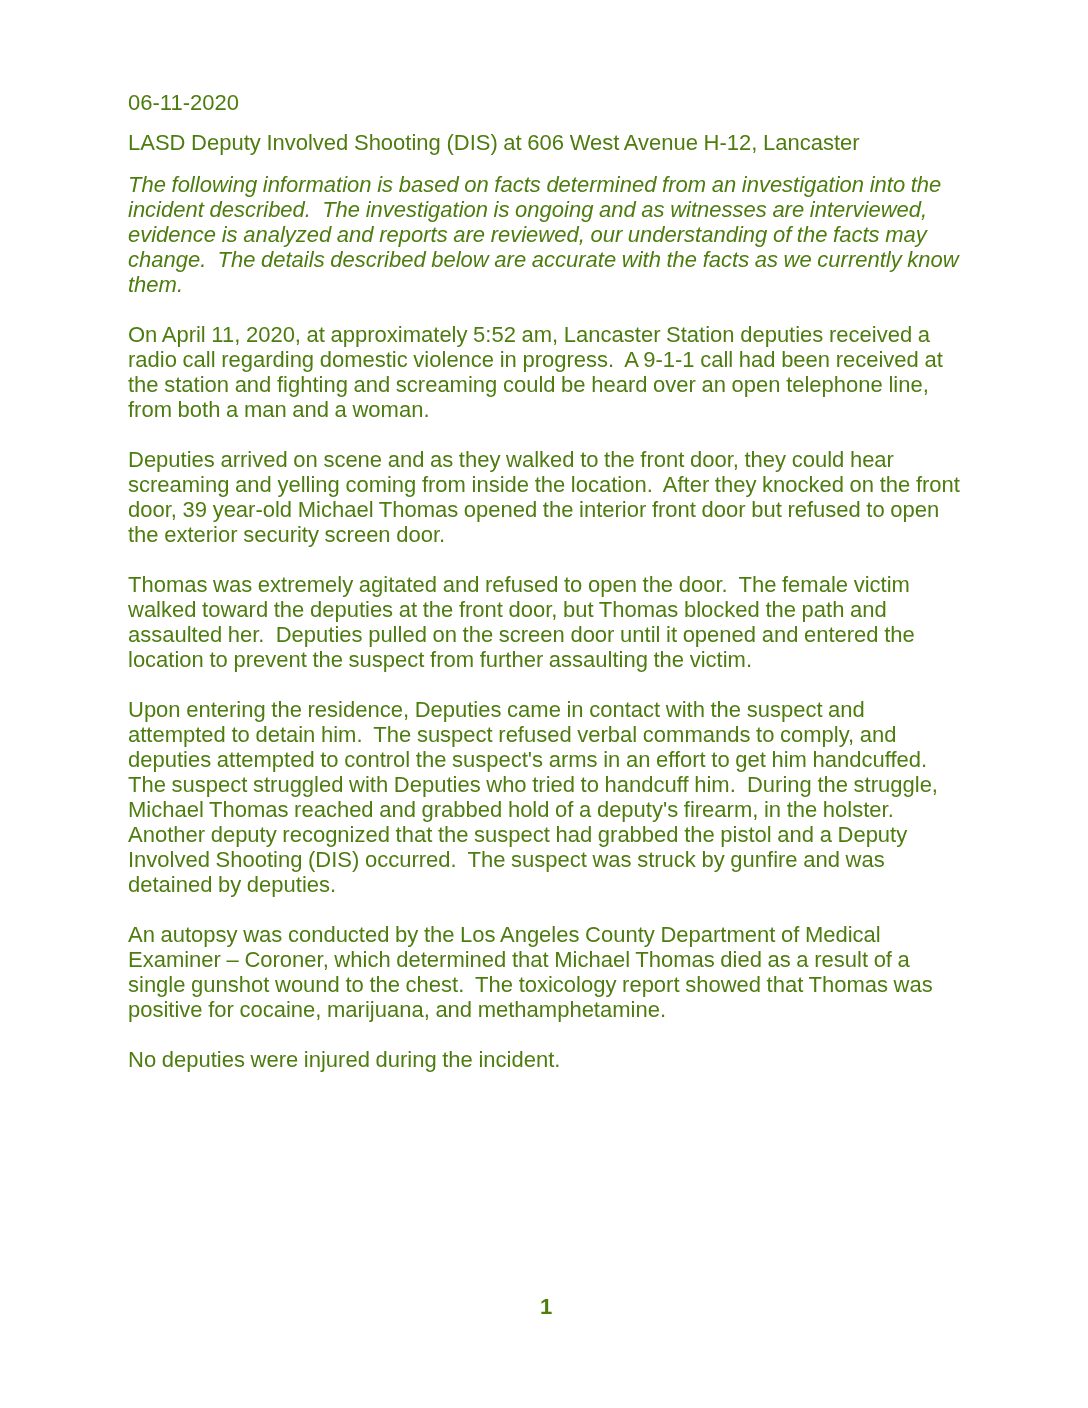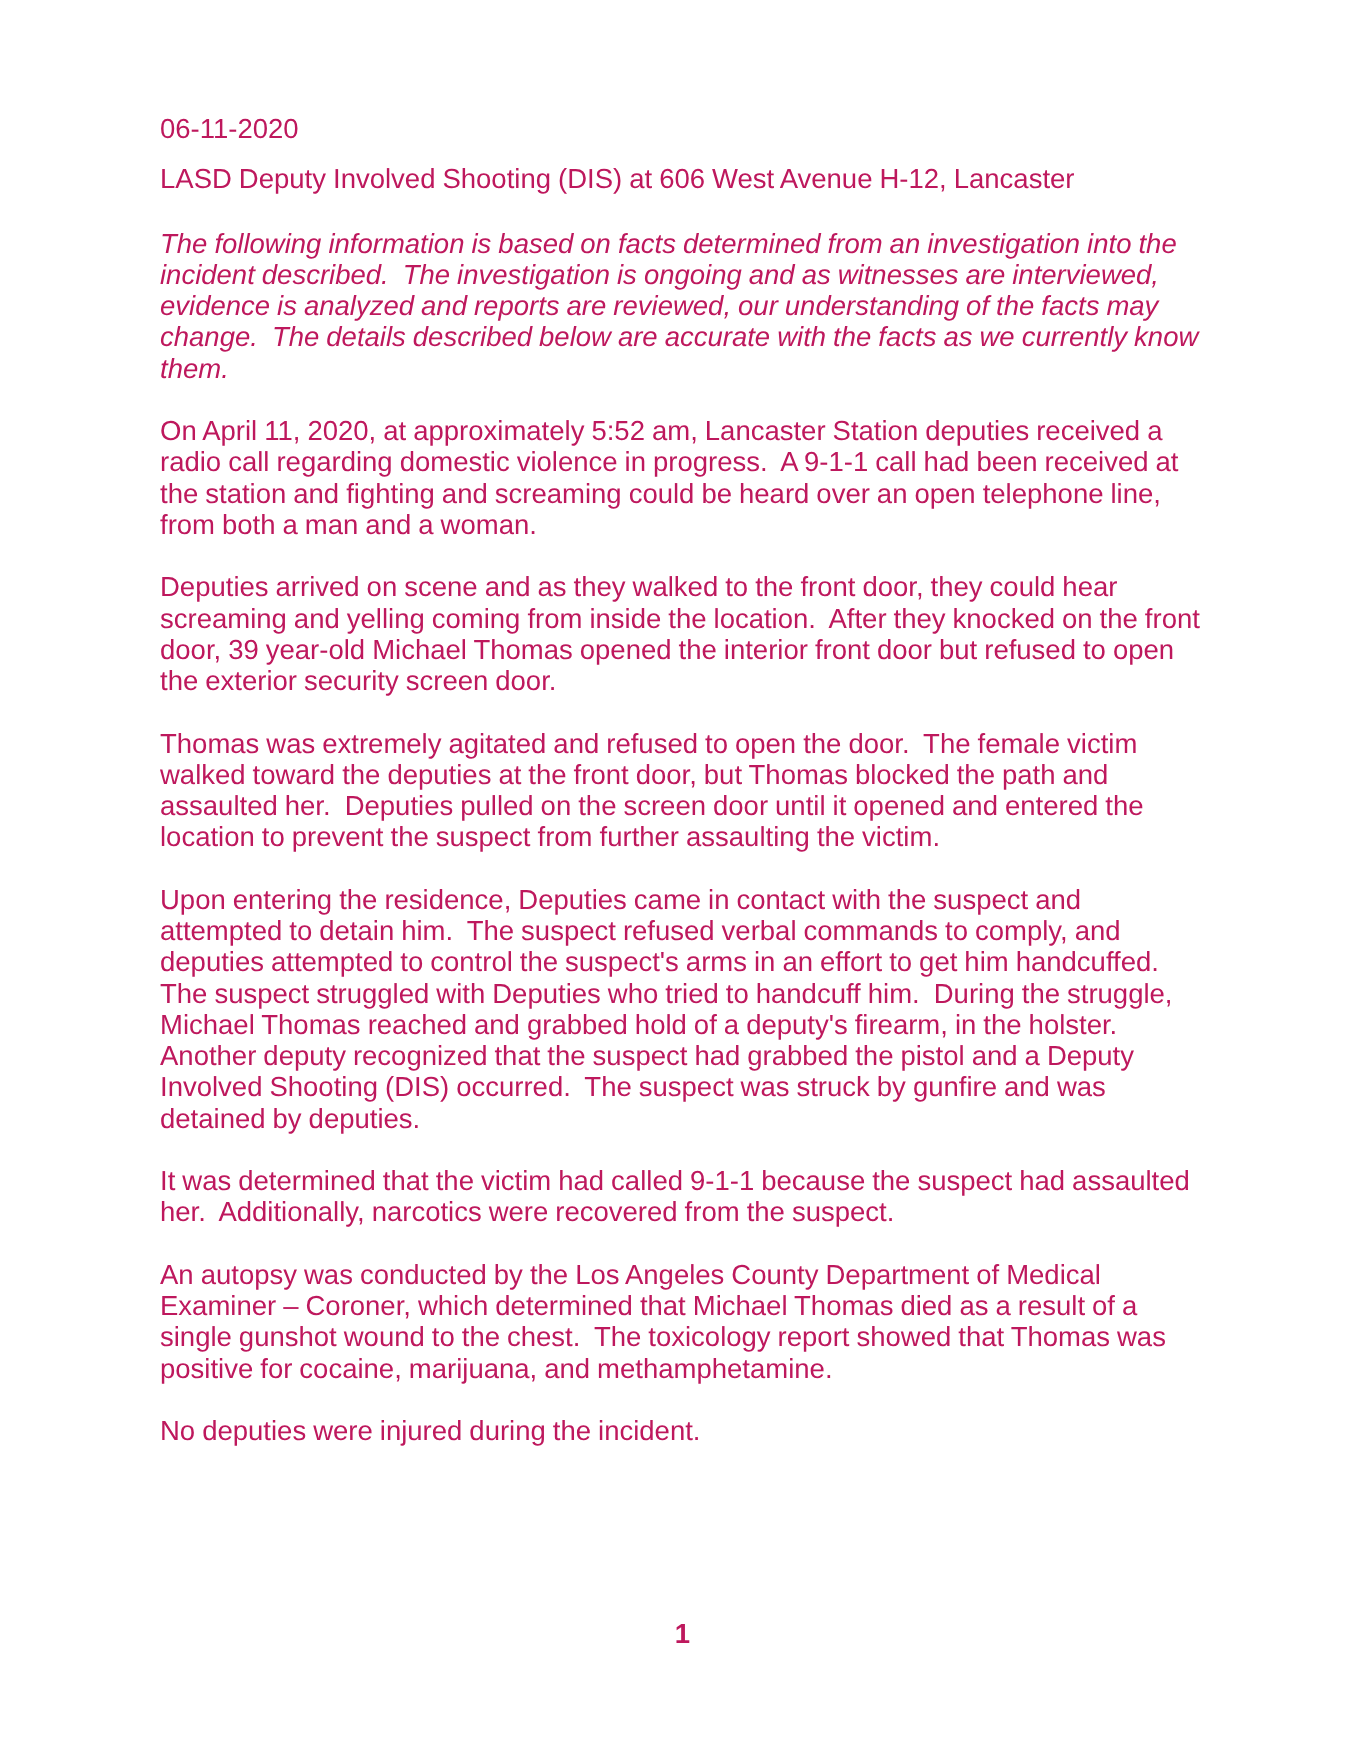--- a/index.html
+++ b/index.html
@@ -5,42 +5,42 @@
   html, body {
     margin: 0;
     padding: 0;
     background: #ffffff;
   }
   .page {
     position: relative;
     width: 976px;
     height: 1408px;
     background: #ffffff;
-    color: #be185d;
+    color: #4d7c0f;
     font-family: "Liberation Sans", "DejaVu Sans", sans-serif;
     overflow: hidden;
   }
   .content {
     position: absolute;
     left: 128px;
     top: 90px;
     width: 836px;
   }
   .content p {
     margin: 0 0 25px 0;
     font-size: 22px;
     line-height: 25px;
     white-space: pre-wrap;
     word-spacing: -0.5px;
   }
   p.date-line {
     margin-bottom: 15px;
   }
   p.doc-title {
-    margin-bottom: 27px;
+    margin-bottom: 17px;
   }
   p.disclaimer {
     font-weight: normal;
     font-style: italic;
   }
   .page-number {
     position: absolute;
     top: 1294px;
     left: 128px;
     width: 836px;
@@ -55,18 +55,17 @@
 
 <div class="page">
   <div class="content">
     <p class="date-line">06-11-2020</p>
     <p class="doc-title">LASD Deputy Involved Shooting (DIS) at 606 West Avenue H-12, Lancaster</p>
     <p class="disclaimer">The following information is based on facts determined from an investigation into the incident described.  The investigation is ongoing and as witnesses are interviewed, evidence is analyzed and reports are reviewed, our understanding of the facts may change.  The details described below are accurate with the facts as we currently know them.</p>
     <p>On April 11, 2020, at approximately 5:52 am, Lancaster Station deputies received a radio call regarding domestic violence in progress.  A 9-1-1 call had been received at the station and fighting and screaming could be heard over an open telephone line, from both a man and a woman.</p>
     <p>Deputies arrived on scene and as they walked to the front door, they could hear screaming and yelling coming from inside the location.  After they knocked on the front door, 39 year-old Michael Thomas opened the interior front door but refused to open the exterior security screen door.</p>
     <p>Thomas was extremely agitated and refused to open the door.  The female victim walked toward the deputies at the front door, but Thomas blocked the path and assaulted her.  Deputies pulled on the screen door until it opened and entered the location to prevent the suspect from further assaulting the victim.</p>
     <p>Upon entering the residence, Deputies came in contact with the suspect and attempted to detain him.  The suspect refused verbal commands to comply, and deputies attempted to control the suspect's arms in an effort to get him handcuffed.  The suspect struggled with Deputies who tried to handcuff him.  During the struggle, Michael Thomas reached and grabbed hold of a deputy's firearm, in the holster.  Another deputy recognized that the suspect had grabbed the pistol and a Deputy Involved Shooting (DIS) occurred.  The suspect was struck by gunfire and was detained by deputies.</p>
-    <p>It was determined that the victim had called 9-1-1 because the suspect had assaulted her.  Additionally, narcotics were recovered from the suspect.</p>
     <p>An autopsy was conducted by the Los Angeles County Department of Medical Examiner – Coroner, which determined that Michael Thomas died as a result of a single gunshot wound to the chest.  The toxicology report showed that Thomas was positive for cocaine, marijuana, and methamphetamine.</p>
     <p>No deputies were injured during the incident.</p>
   </div>
   <div class="page-number">1</div>
 </div>
 
 </body></html>

